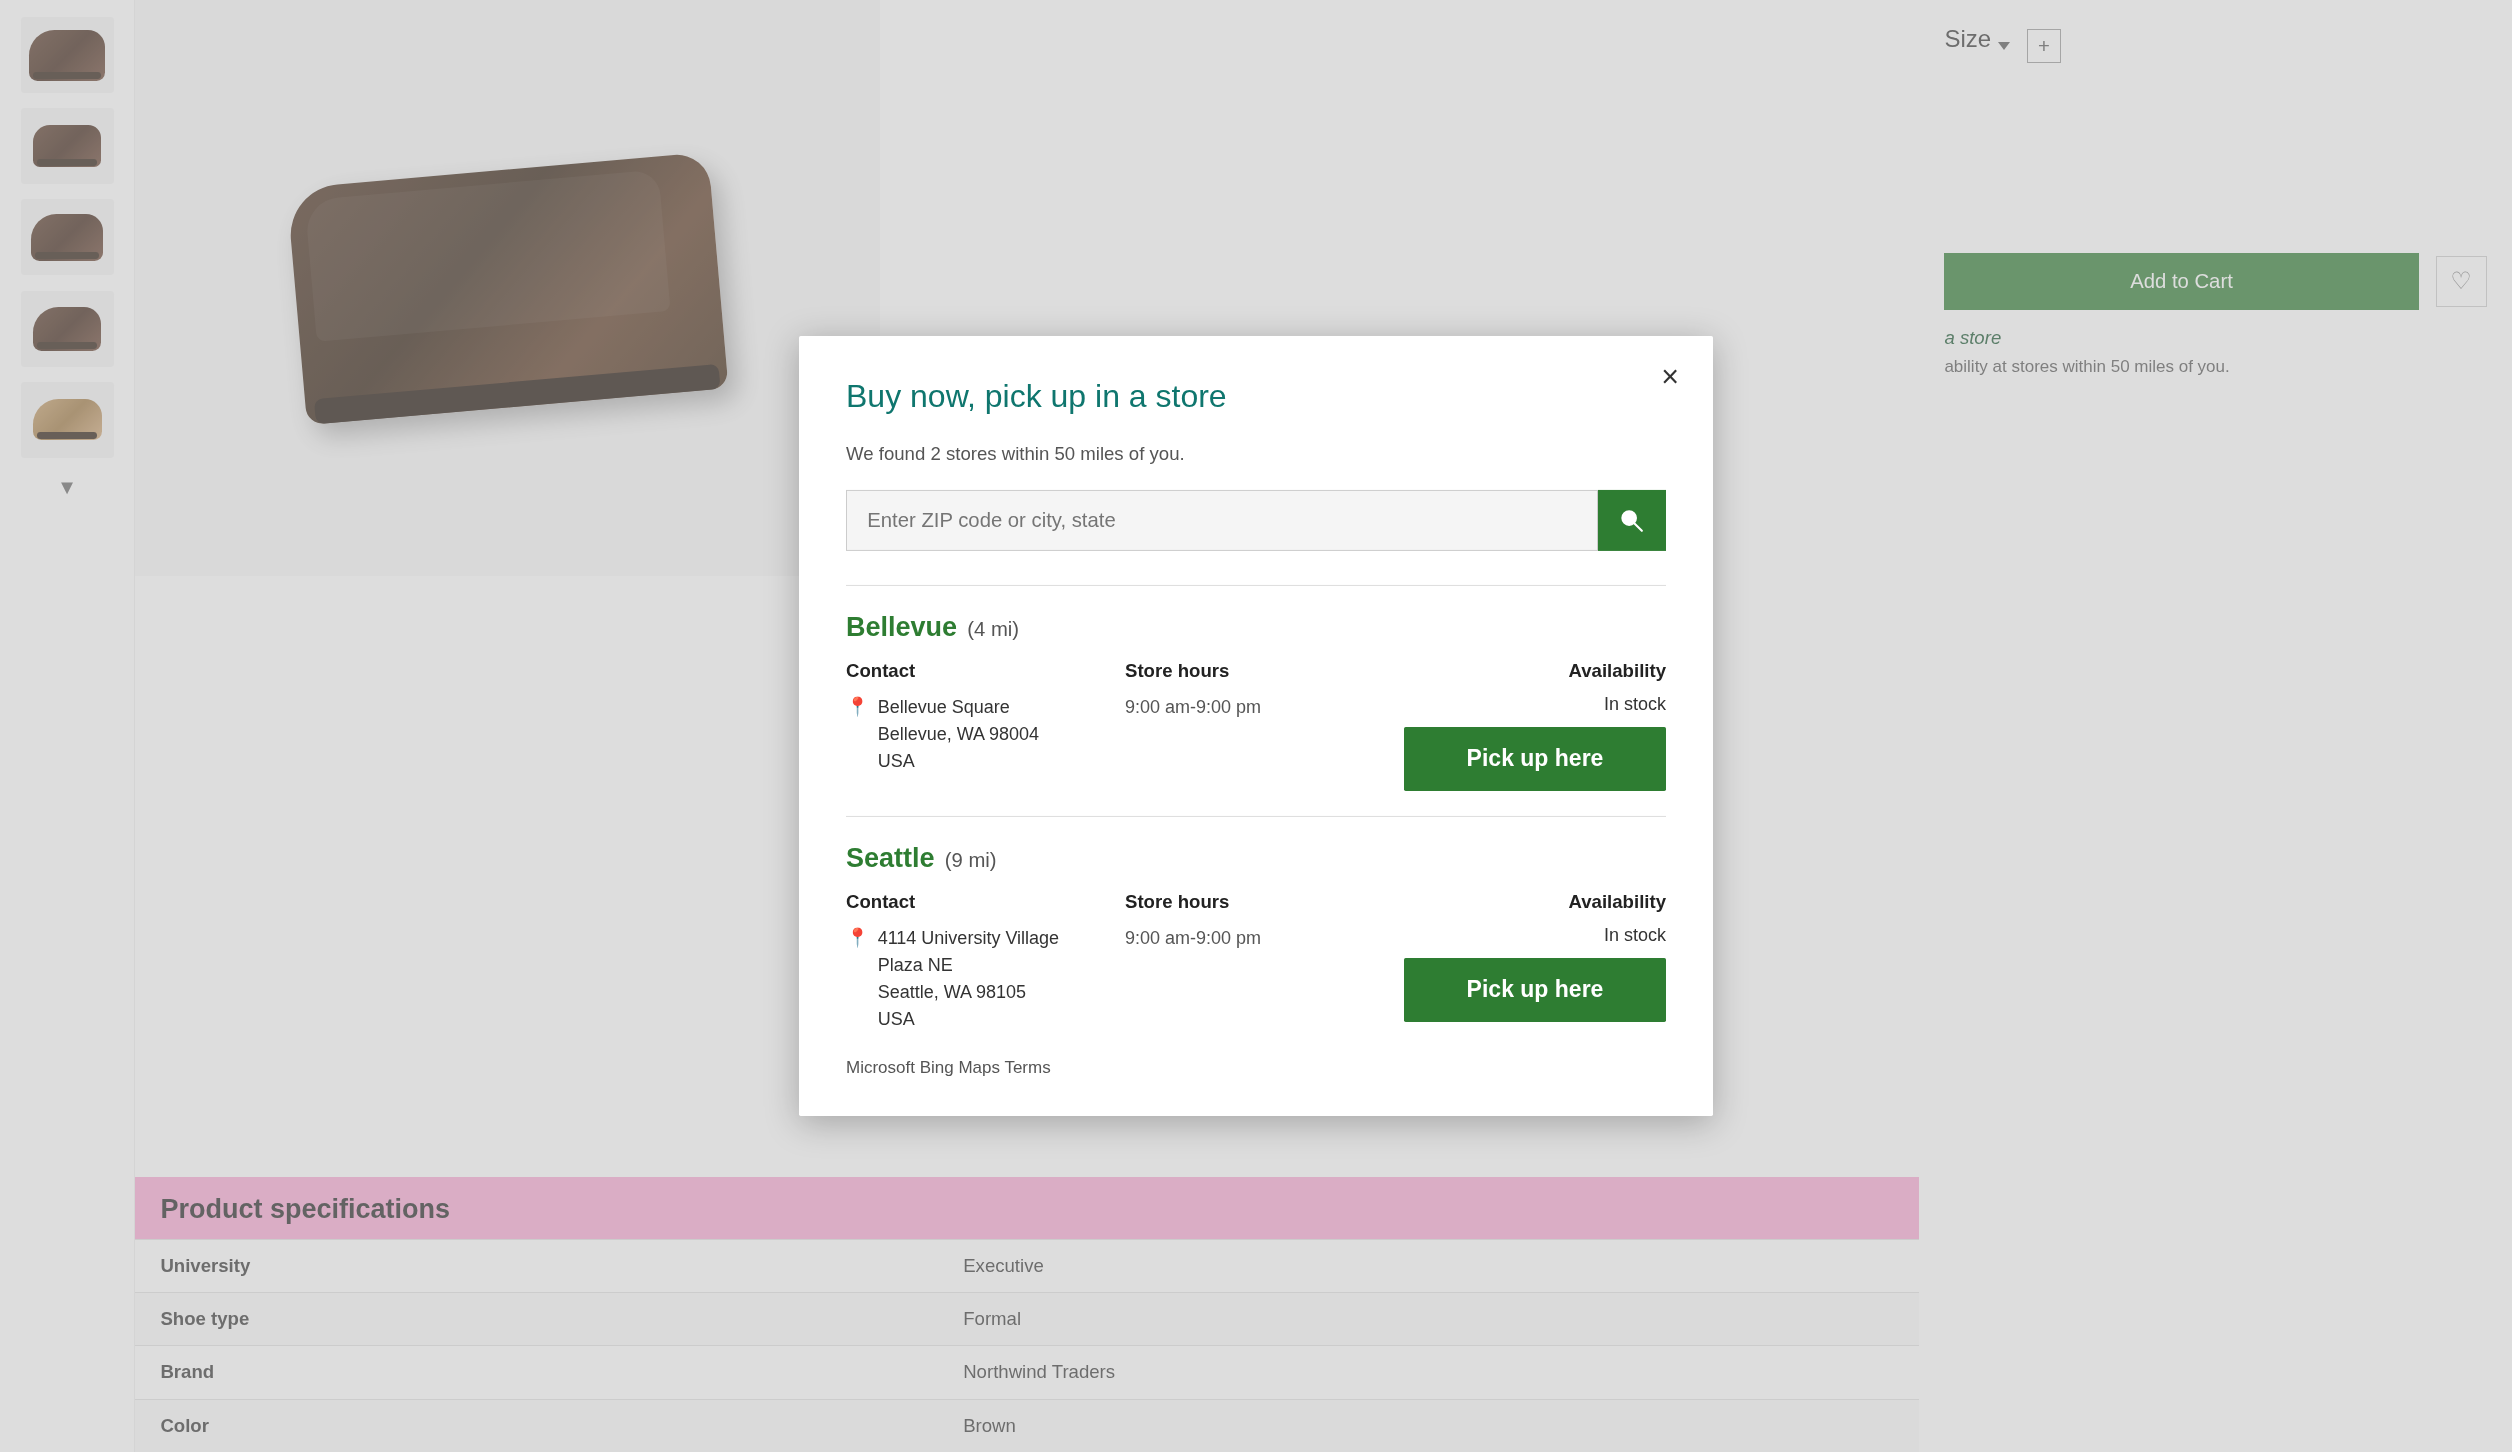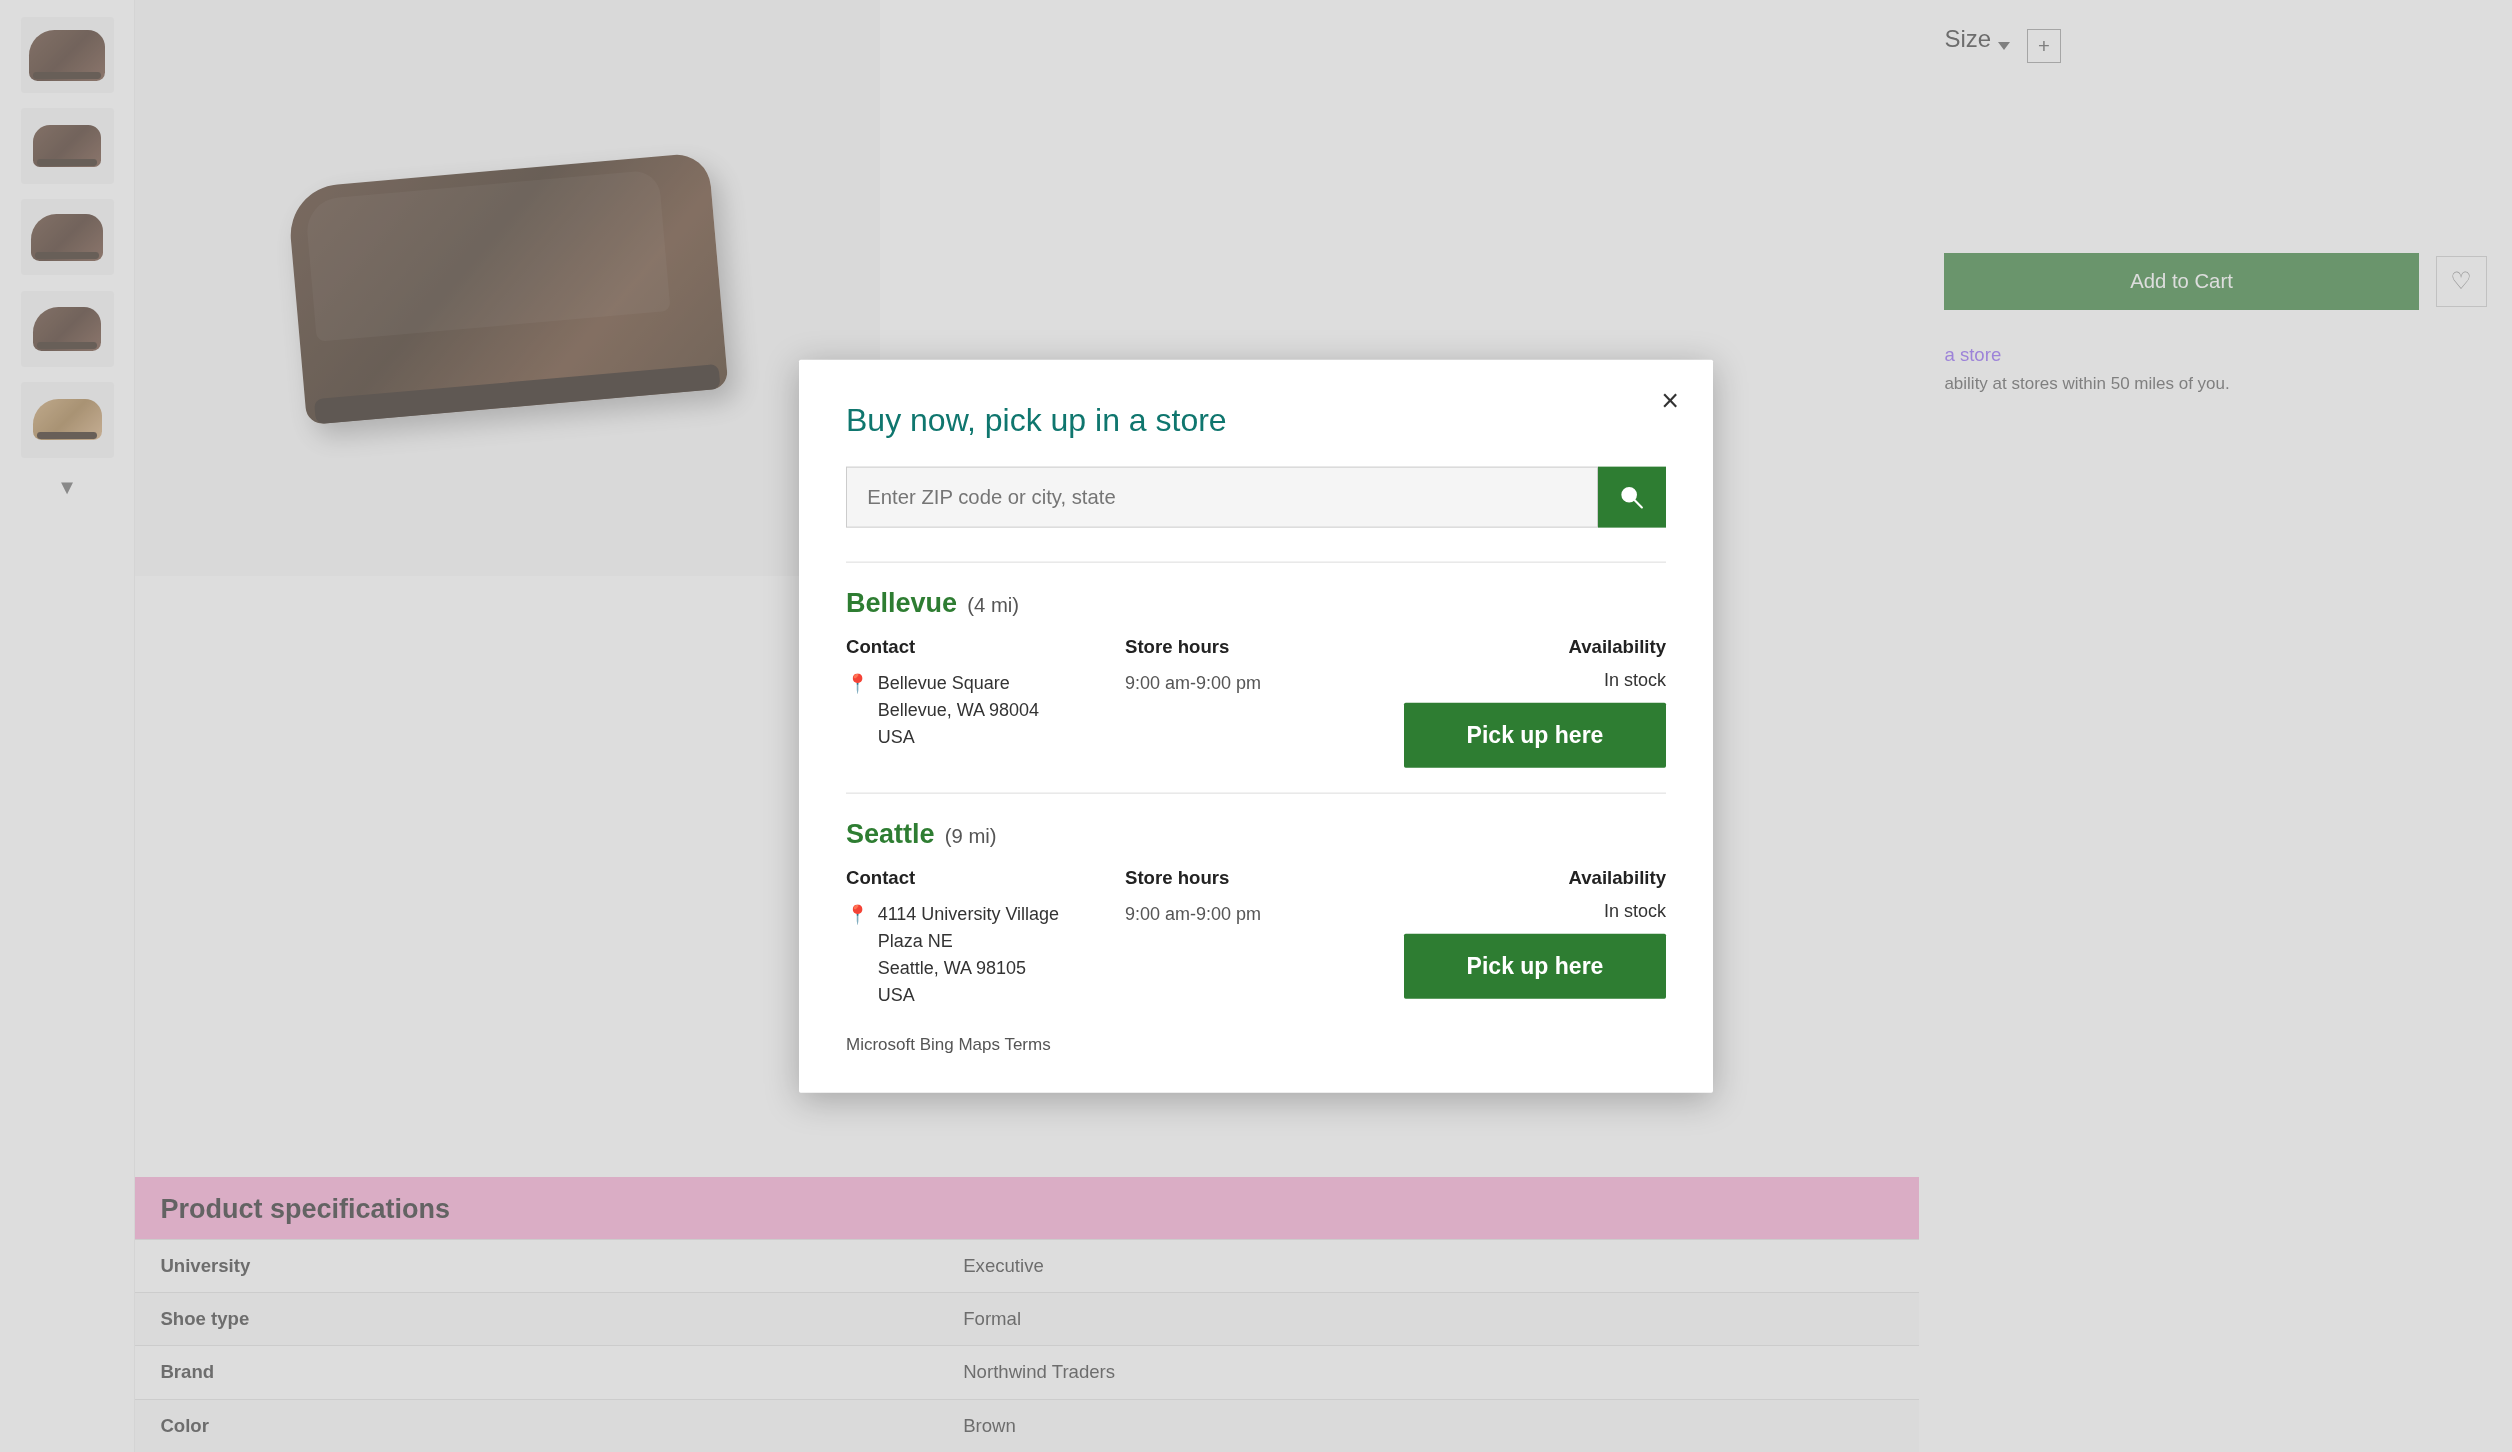--- a/index.html
+++ b/index.html
@@ -174,22 +174,23 @@
     .heart-btn {
       width: 51px; height: 51px;
       border: 1.7px solid #ccc;
       background: #fff;
       display: flex; align-items: center; justify-content: center;
       font-size: 24px; cursor: pointer; color: #888;
     }
 
     .store-text {
       font-size: 18.6px;
-      color: #8b5cf6;
-      margin-top: 34px;
+      color: #14532d;
+      margin-top: 17px;
+      font-style: italic;
     }
 
     .availability-text {
       font-size: 17px;
       color: #555;
       margin-top: 8.5px;
     }
 
     
     .specs-section {
@@ -483,20 +484,21 @@
           <td>Brown</td>
         </tr>
       </tbody>
   </table>
 </div>
 
 <div class="overlay"></div>
 
 <div class="modal">
   <h2 class="modal-title">Buy now, pick up in a store</h2>
+  <p class="modal-subtitle">We found 2 stores within 50 miles of you.</p>
   <button class="close-btn">×</button>
 
   <div class="search-row">
     <input class="zip-input" type="text" placeholder="Enter ZIP code or city, state" style="">
     <button class="search-btn">
       <svg width="25.4" height="25.4" viewBox="0 0 30 30">
         <circle cx="12" cy="12" r="8" stroke="white" stroke-width="2.5" fill="none" class="search-icon-svg"></circle>
         <line x1="18" y1="18" x2="27" y2="27" stroke="white" stroke-width="2.5" stroke-linecap="round"></line>
       </svg>
     </button>

